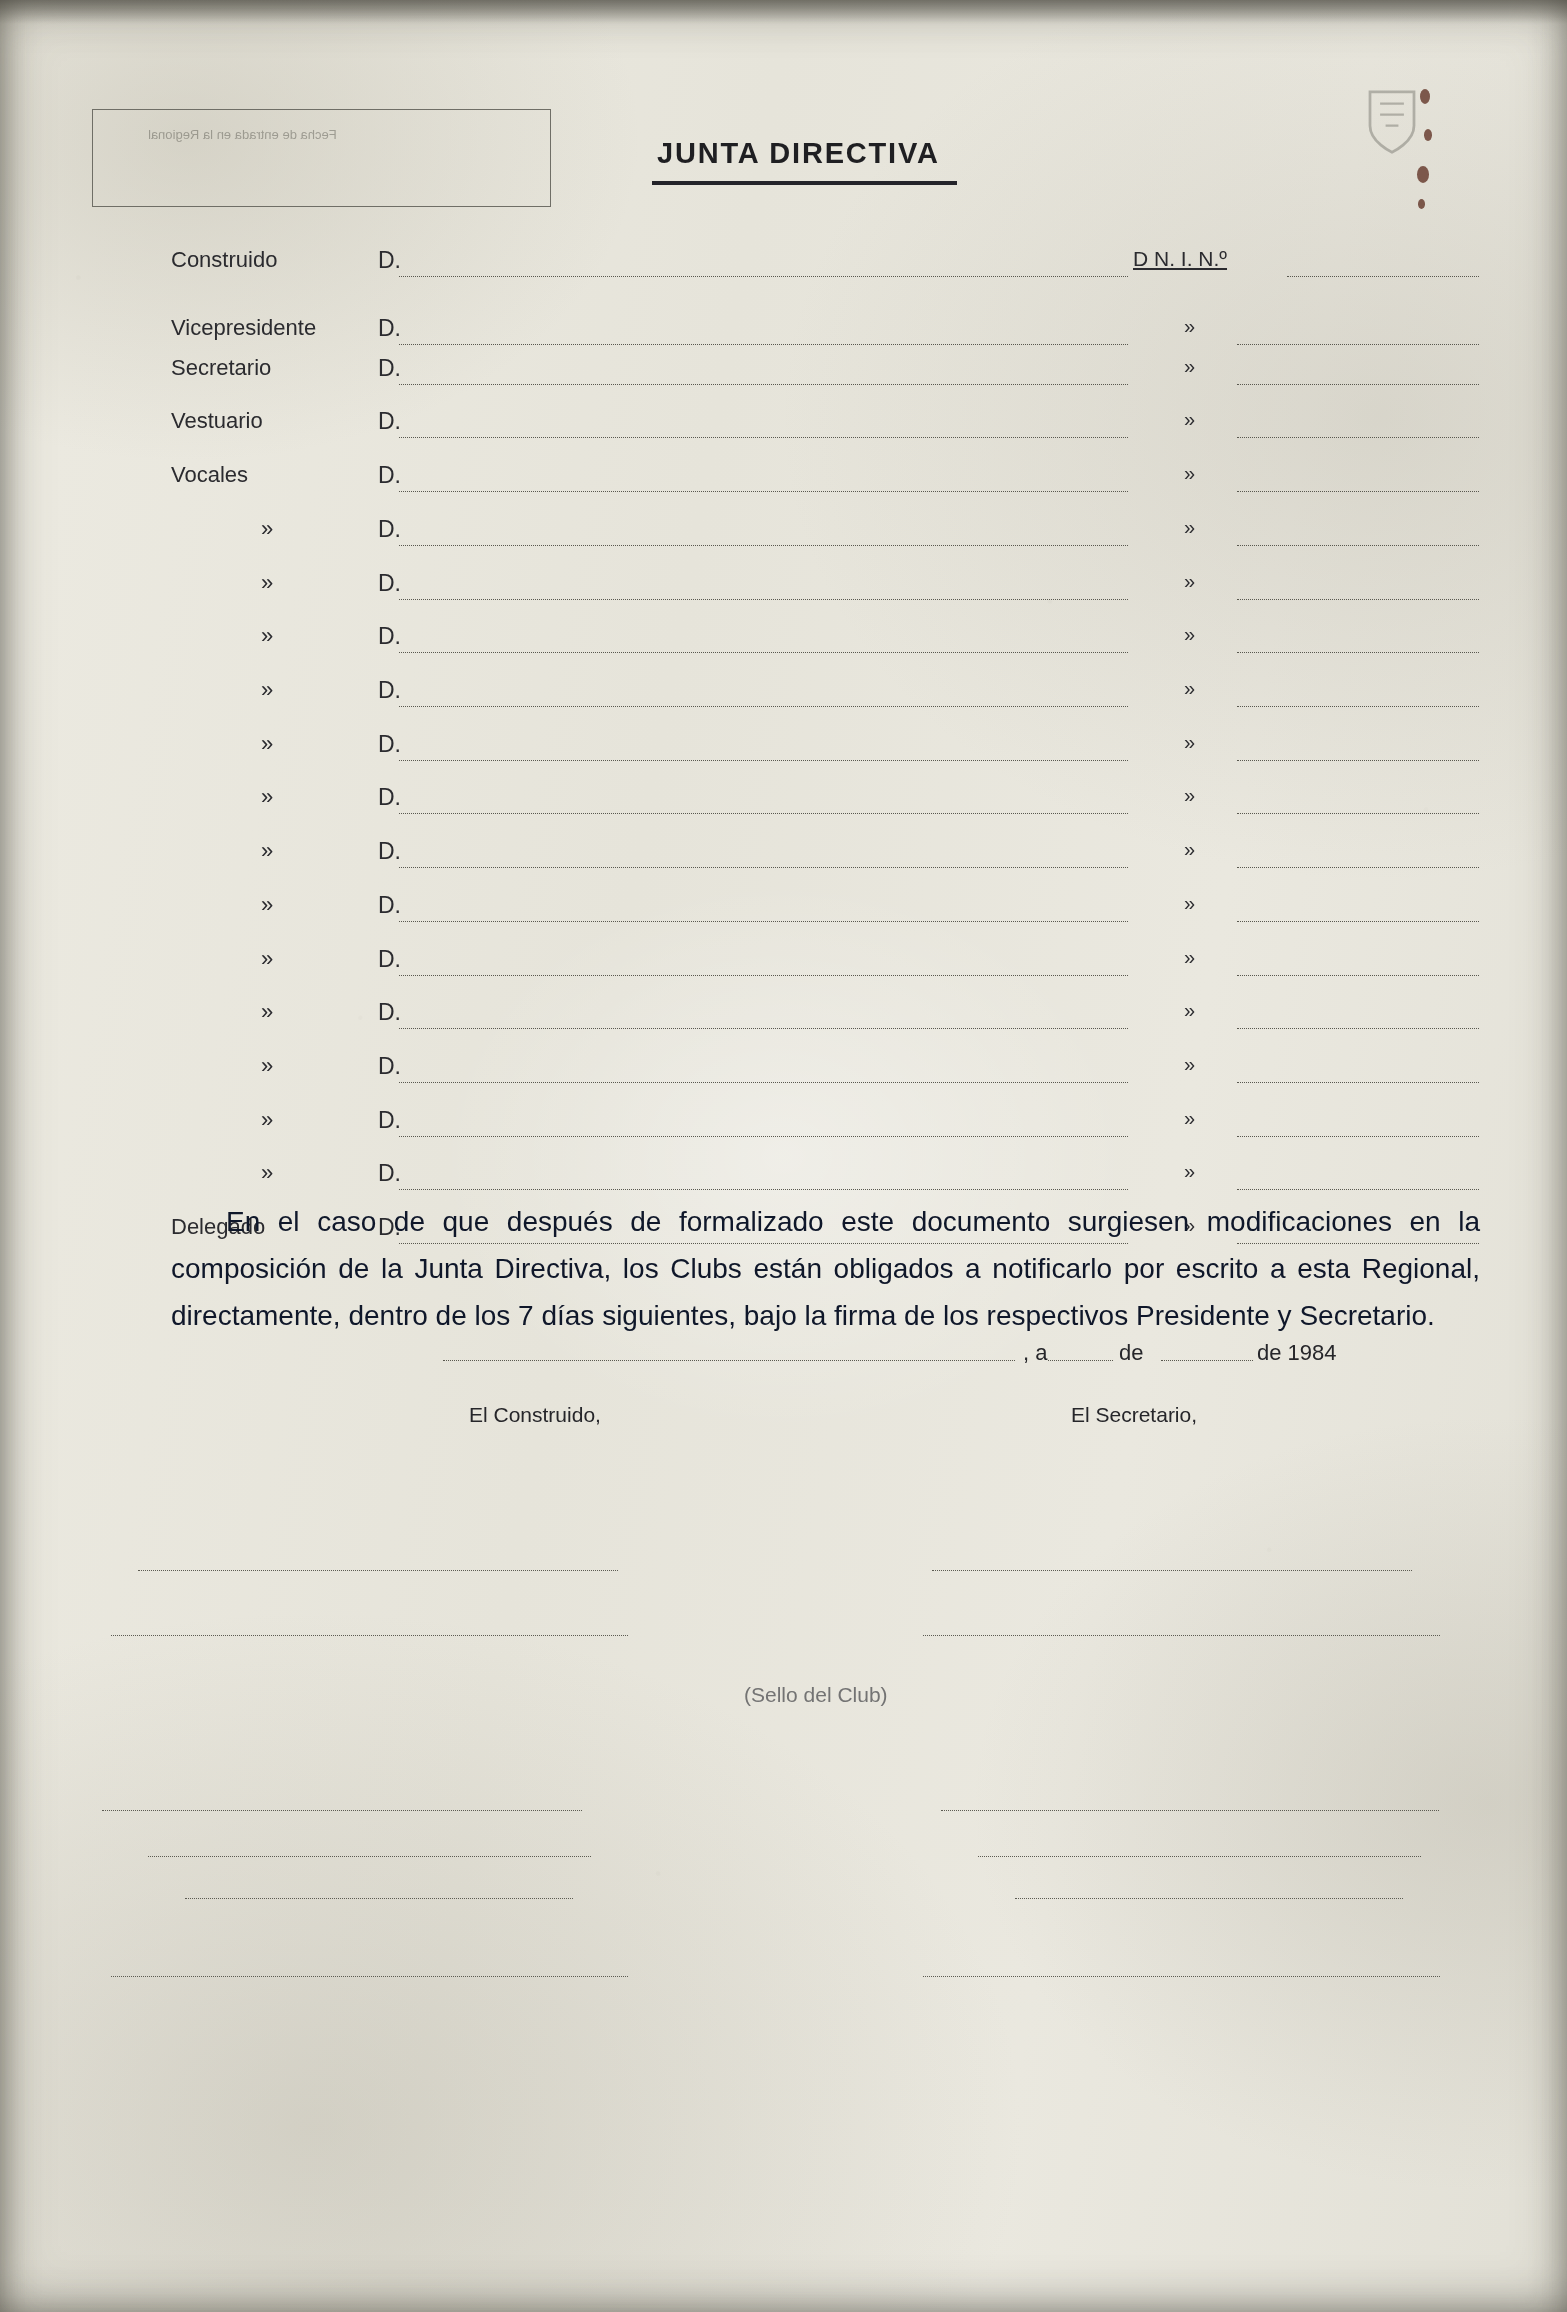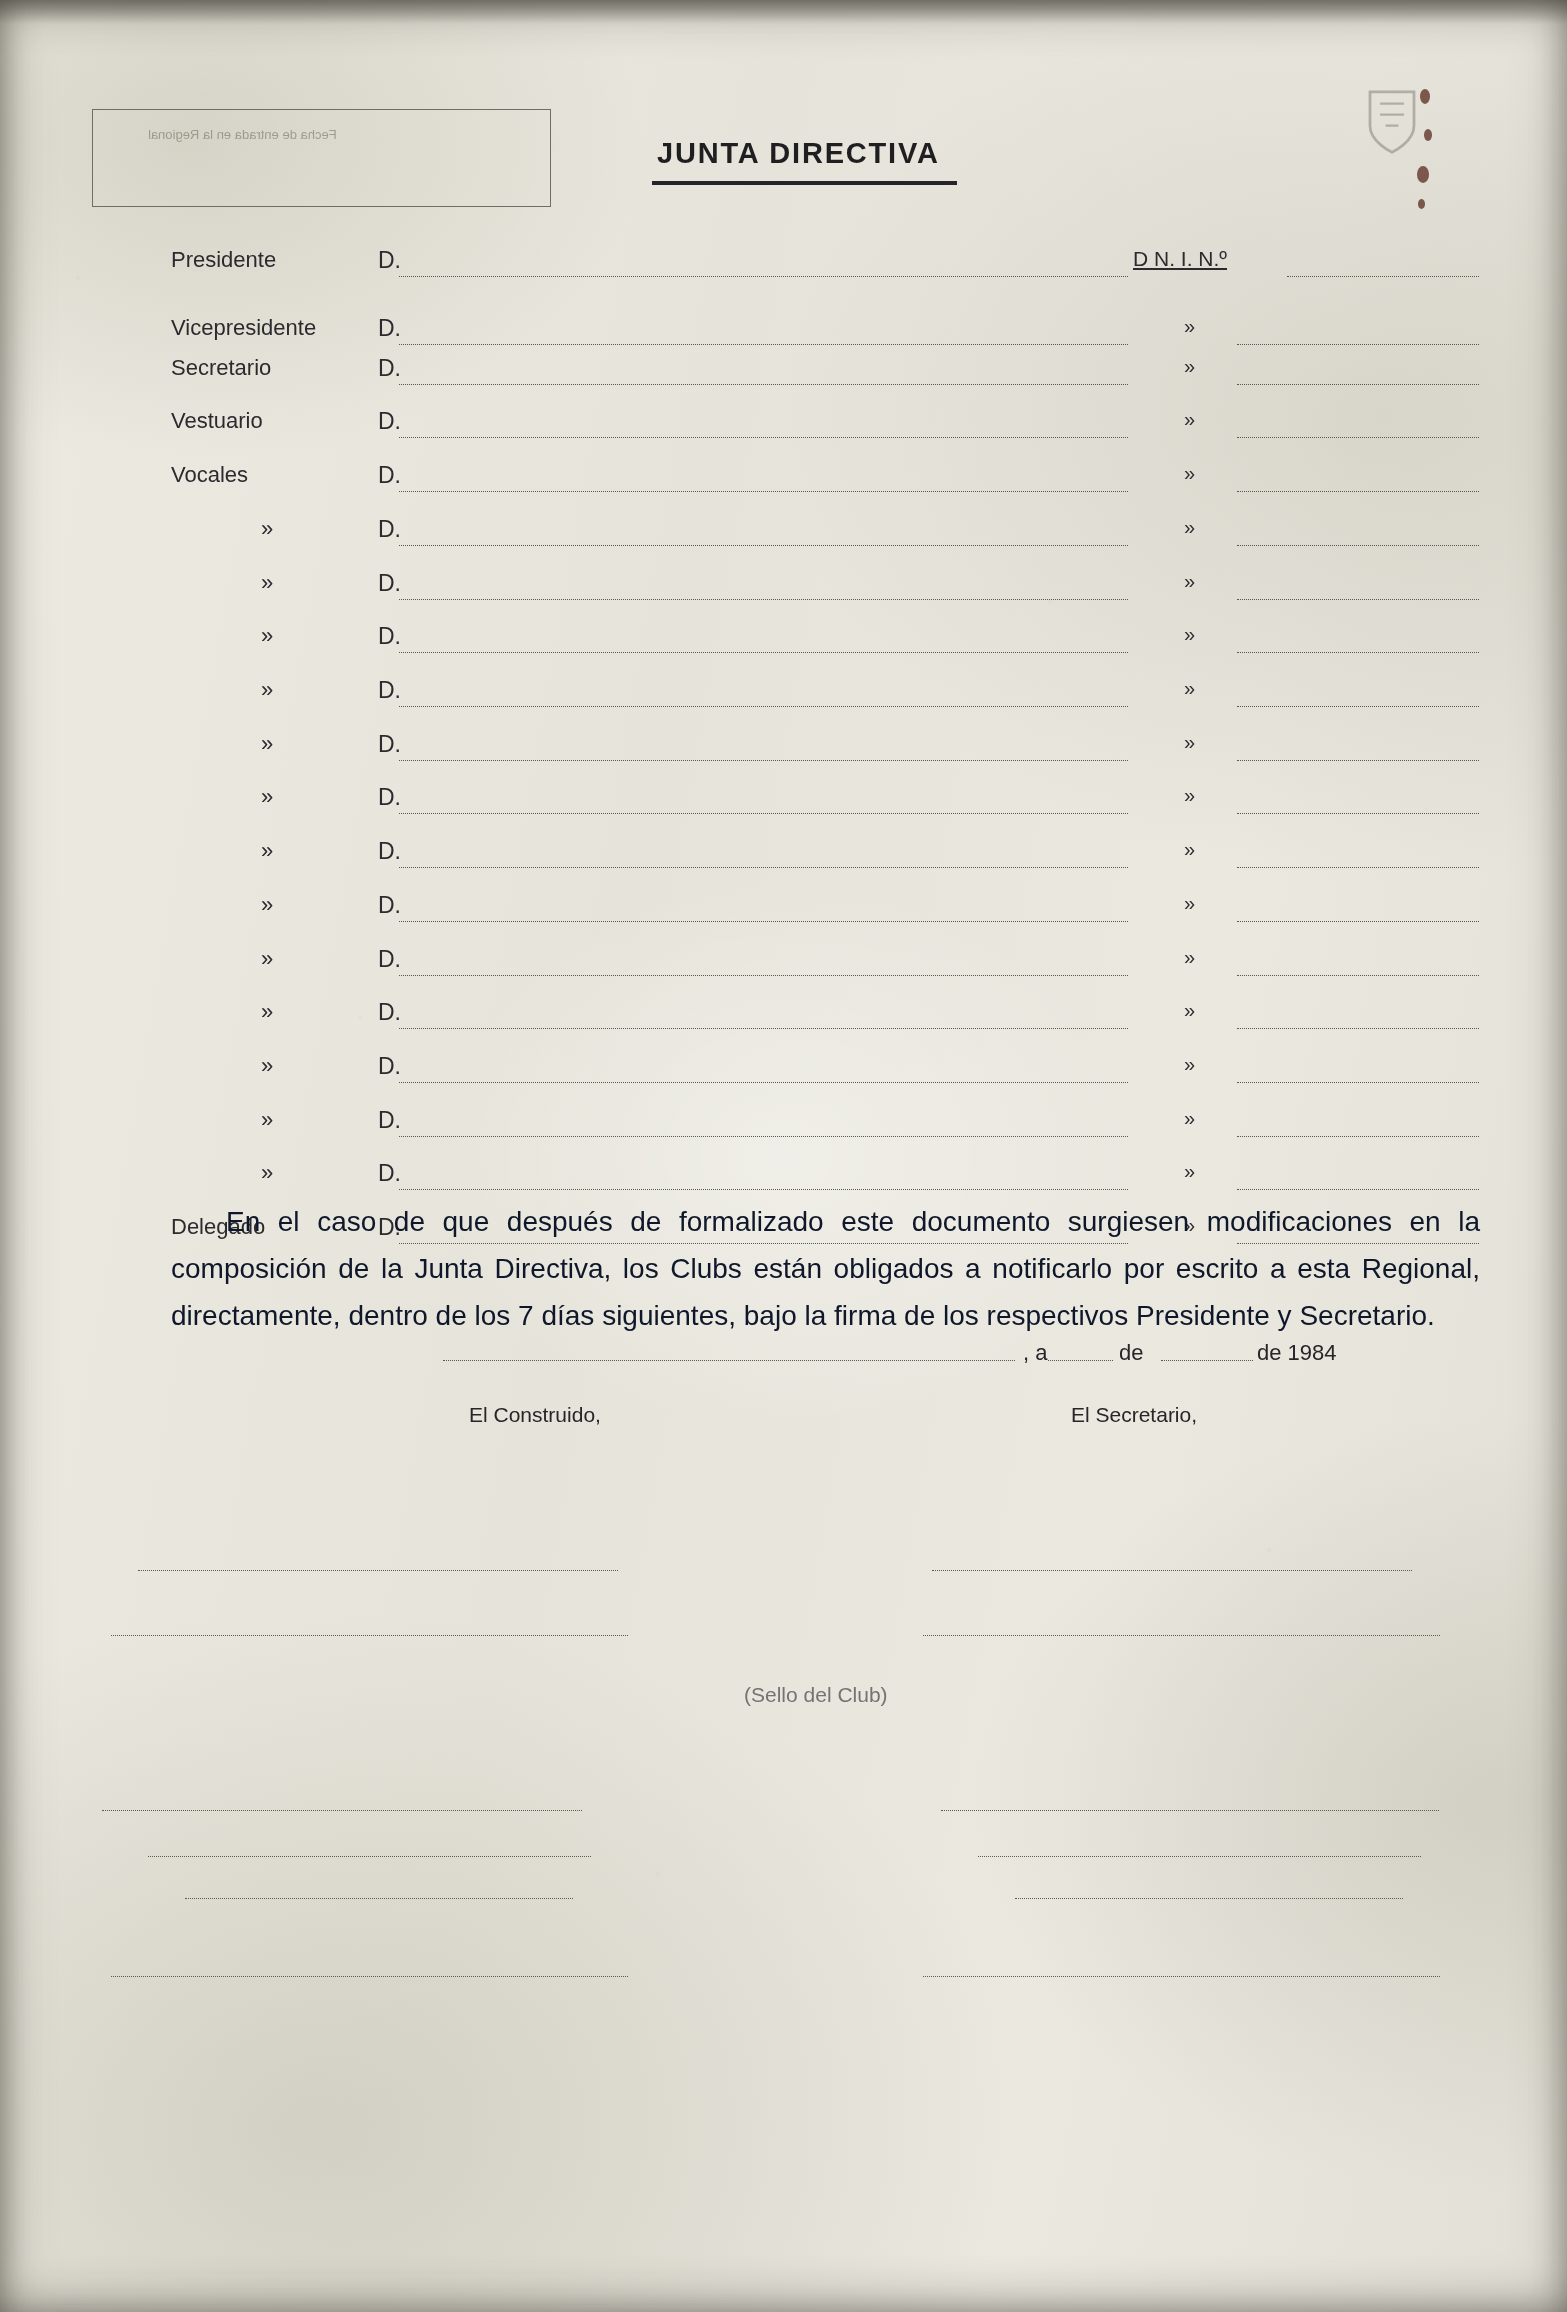--- a/index.html
+++ b/index.html
@@ -351,21 +351,21 @@
       <path d="M3 3 H51 V40 C51 58 27 69 27 69 C27 69 3 58 3 40 Z" fill="none" stroke="#3a3a33" stroke-width="3"></path>
       <path d="M14 16 H40 M14 28 H40 M20 40 H34" stroke="#3a3a33" stroke-width="2.5"></path>
     </svg>
     <div class="blob" style="right:137px; top:89px; width:10px; height:14.8px;"></div>
     <div class="blob" style="right:135px; top:129px; width:8.3px; height:12px;"></div>
     <div class="blob" style="right:138px; top:166px; width:12px; height:16.6px;"></div>
     <div class="blob" style="right:142px; top:199px; width:7.4px; height:10px;"></div>
 
     <div id="rows">
         <div class="row" style="top: 247px;">
-          <div class="row-label">Presidente</div>
+          <div class="row-label">Construido</div>
           <div class="row-d">D.</div>
           <div class="row-line" style="top: 28px;"></div>
           <div class="row-dni-label">D N. I. N.º</div>
           <div class="row-line2 first" style="top: 28px;"></div>
         </div>
         <div class="row" style="top: 315px;">
           <div class="row-label">Vicepresidente</div>
           <div class="row-d">D.</div>
           <div class="row-line" style="top: 28px;"></div>
           <div class="row-quote2">»</div>

